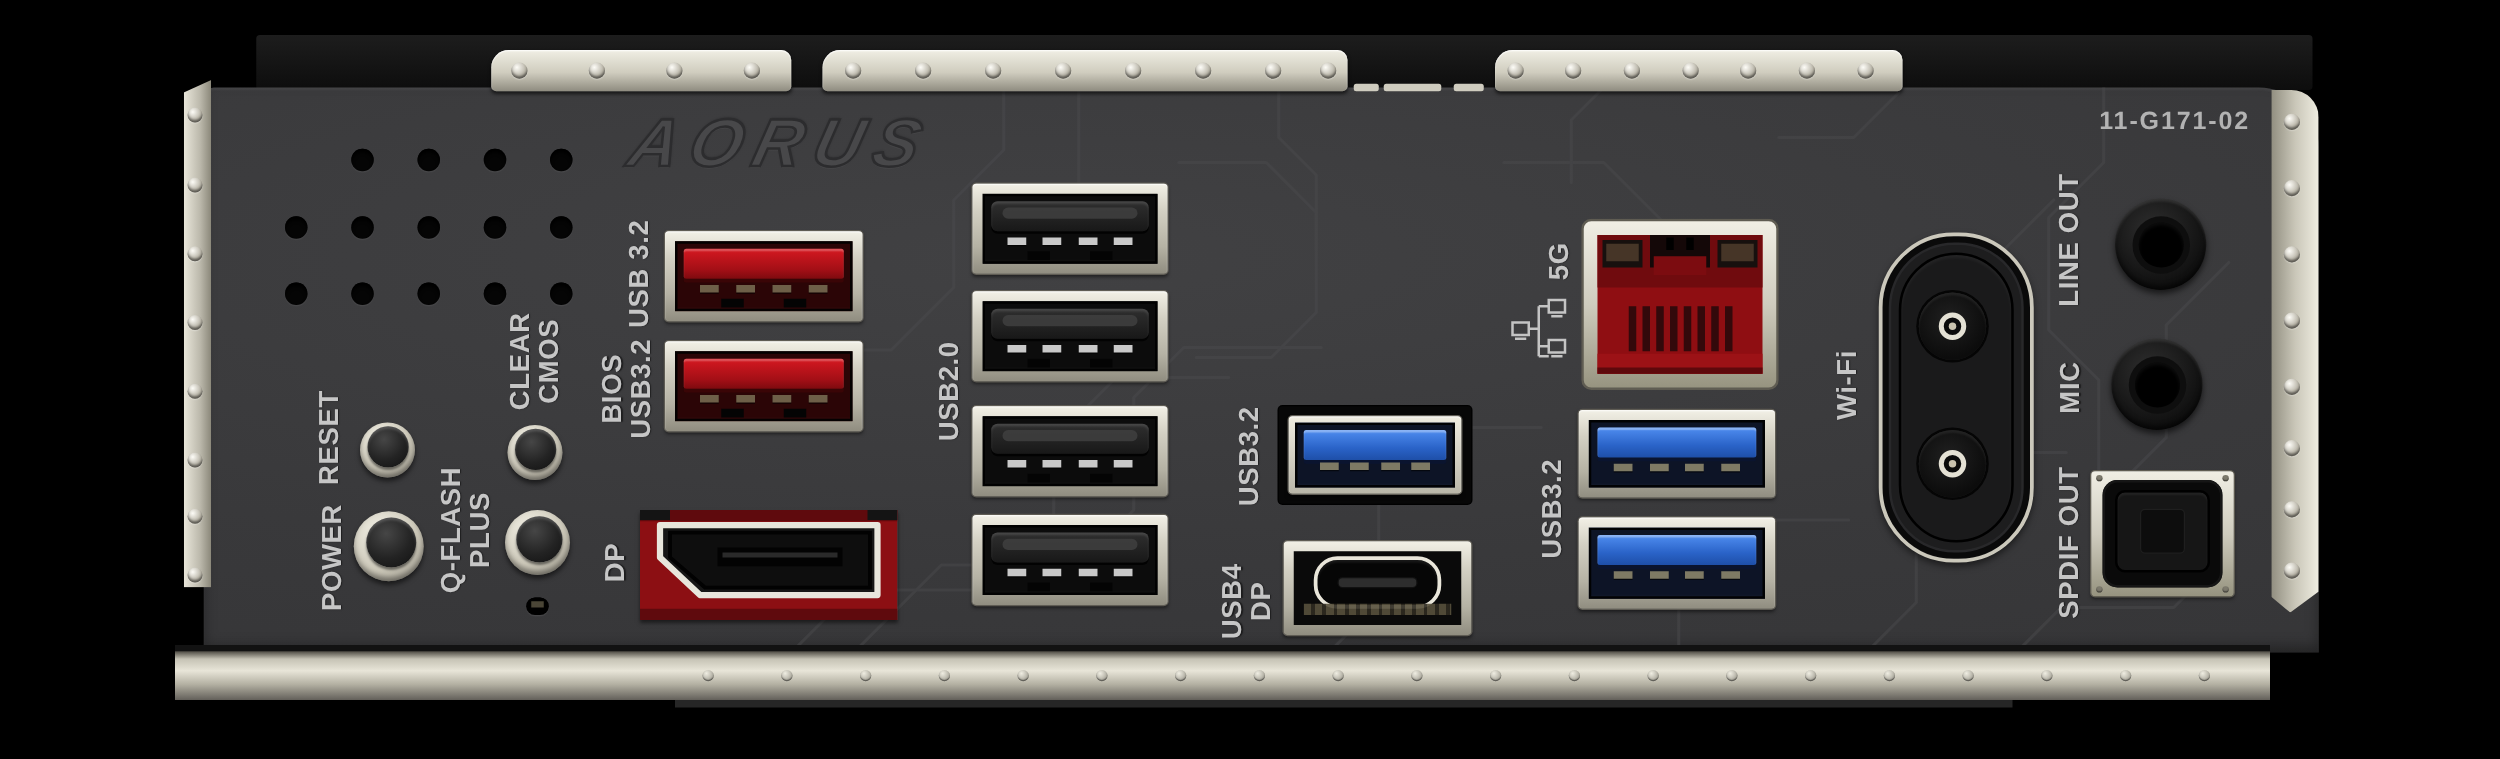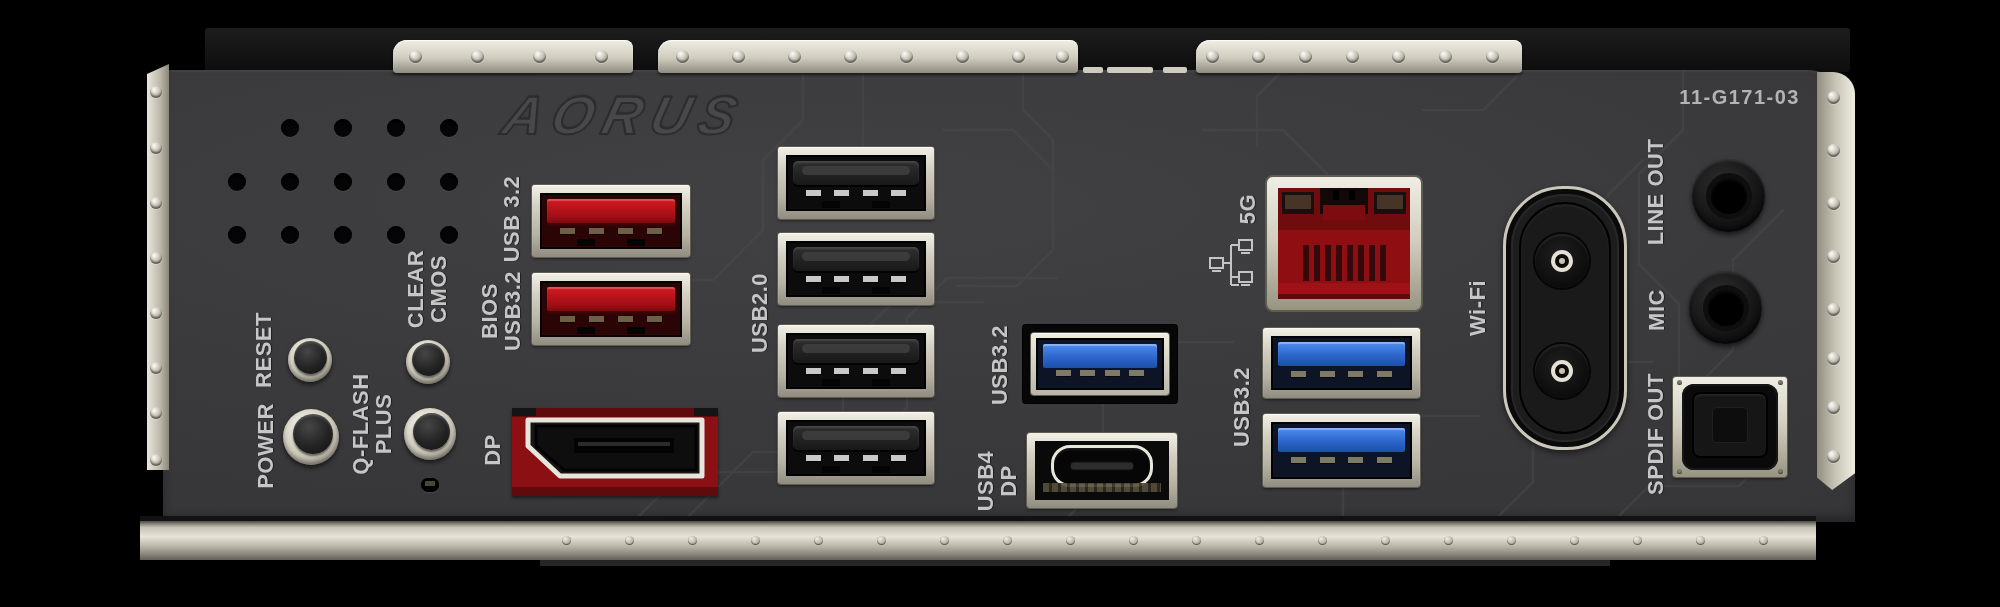--- a/index.html
+++ b/index.html
@@ -167,21 +167,21 @@
   <div class="gapedge" style="left:1107px;width:46px;"></div>
   <div class="gapedge" style="left:1163px;width:24px;"></div>
 
   <div class="railL"></div>
   <div class="railR"></div>
   <div class="railBseam"></div>
   <div class="railB"></div>
   <div class="railBshadow"></div>
 
   <div class="logo">AORUS</div>
-  <div class="partnum">11-G171-03</div>
+  <div class="partnum">11-G171-02</div>
 
   <div class="pbtn" style="left:288px;top:338px;width:44px;height:44px">
     <div class="collar"></div>
     <div class="cap" style="left:6px;top:3px;width:33px;height:33px"></div>
   </div>
   <div class="pbtn" style="left:406px;top:340px;width:44px;height:44px">
     <div class="collar"></div>
     <div class="cap" style="left:6px;top:3px;width:33px;height:33px"></div>
   </div>
   <div class="pbtn" style="left:283px;top:409px;width:56px;height:56px">

